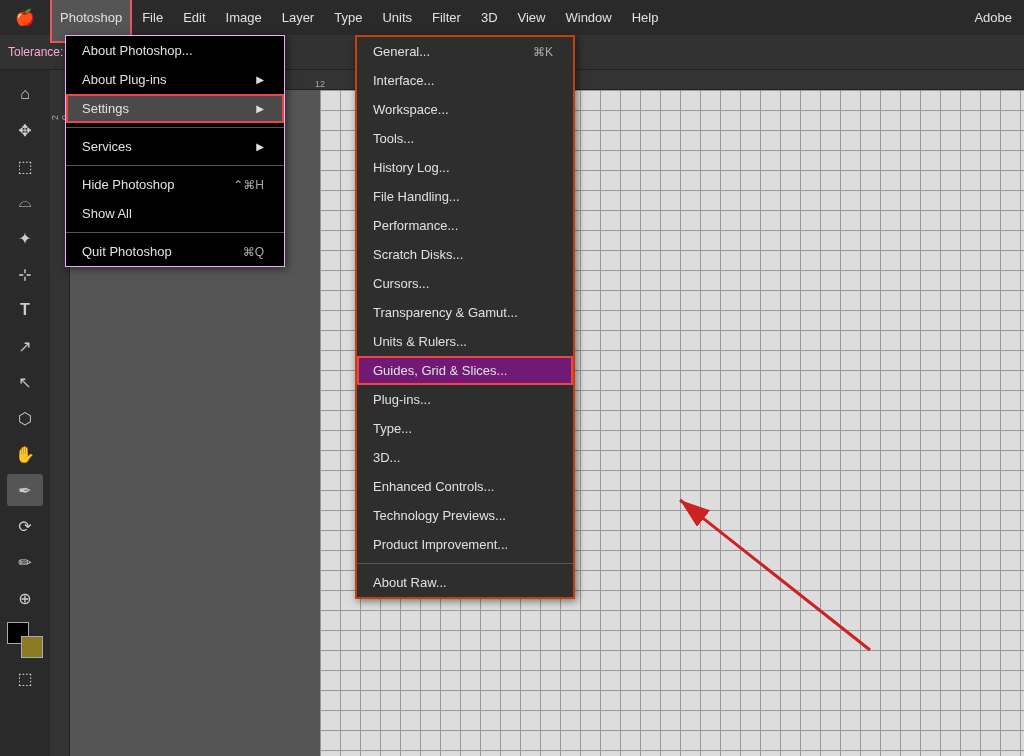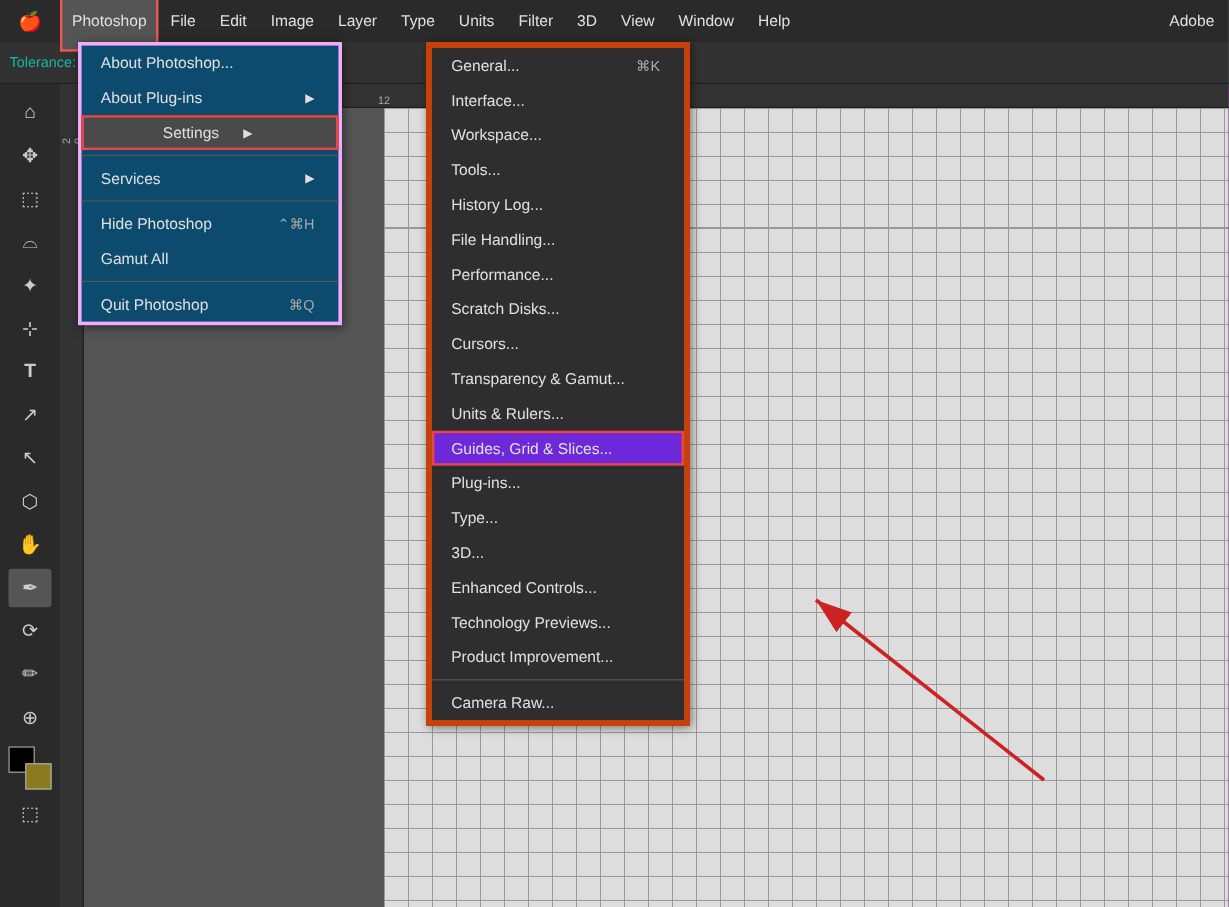--- a/index.html
+++ b/index.html
@@ -51,21 +51,21 @@
       width: 100%;
       height: 35px;
       background: #323232;
       border-bottom: 1px solid #222;
       display: flex;
       align-items: center;
       padding: 0 8px;
       gap: 8px;
       font-size: 12px;
     }
-    .toolbar-label { color: #14b8a6; }
+    .toolbar-label { color: #f9a8d4; }
     .toolbar-input {
       background: #444;
       border: 1px solid #666;
       color: #e0e0e0;
       padding: 2px 6px;
       font-size: 12px;
       width: 40px;
     }
     .toolbar-checkbox-group {
       display: flex;
@@ -200,22 +200,22 @@
       top: 35px;
       left: 0;
       z-index: 200;
     }
 
     
     .photoshop-dropdown {
       position: absolute;
       top: 0;
       left: 65px;
-      background: #0c4a6e;
-      border: 3px solid #f0abfc;
+      background: #000000;
+      border: 1px solid #f0abfc;
       min-width: 220px;
       box-shadow: 2px 2px 8px rgba(0,0,0,0.5);
     }
     .dropdown-item {
       padding: 7px 20px 7px 16px;
       display: flex;
       align-items: center;
       justify-content: space-between;
       cursor: pointer;
       white-space: nowrap;
@@ -223,40 +223,39 @@
     }
     .dropdown-item.has-submenu::after {
       content: '▶';
       font-size: 10px;
       margin-left: 20px;
     }
     .dropdown-item.highlighted {
       background: #4a4a4a;
       outline: 2px solid #e55;
       outline-offset: -2px;
-      justify-content: center;
     }
     .dropdown-separator {
       height: 1px;
       background: #555;
       margin: 4px 0;
     }
     .dropdown-shortcut {
       color: #aaa;
       font-size: 12px;
       margin-left: 20px;
     }
 
     
     .settings-submenu {
       position: absolute;
       top: 0px;
       left: 355px;
       background: #2e2e2e;
-      border: 5px solid #c2410c;
+      border: 2px solid #c2410c;
       min-width: 220px;
       box-shadow: 2px 2px 8px rgba(0,0,0,0.5);
     }
 
     
     .arrow-annotation {
       position: absolute;
       top: 460px;
       left: 620px;
       width: 300px;
@@ -367,21 +366,21 @@
     <div class="dropdown-separator"></div>
     <div class="dropdown-item has-submenu">
       <span>Services</span>
     </div>
     <div class="dropdown-separator"></div>
     <div class="dropdown-item">
       <span>Hide Photoshop</span>
       <span class="dropdown-shortcut">⌃⌘H</span>
     </div>
     <div class="dropdown-item">
-      <span>Gamut All</span>
+      <span>Show All</span>
     </div>
     <div class="dropdown-separator"></div>
     <div class="dropdown-item">
       <span>Quit Photoshop</span>
       <span class="dropdown-shortcut">⌘Q</span>
     </div>
   </div>
 
   <div class="settings-submenu">
     <div class="dropdown-item">
@@ -411,21 +410,21 @@
     </div>
     <div class="dropdown-item">
       <span>Cursors...</span>
     </div>
     <div class="dropdown-item">
       <span>Transparency &amp; Gamut...</span>
     </div>
     <div class="dropdown-item">
       <span>Units &amp; Rulers...</span>
     </div>
-    <div class="dropdown-item" style="background:#6d28d9; outline: 2px solid #e44; outline-offset: -2px;">
+    <div class="dropdown-item" style="background:#701a75; outline: 2px solid #e44; outline-offset: -2px;">
       <span>Guides, Grid &amp; Slices...</span>
     </div>
     <div class="dropdown-item">
       <span>Plug-ins...</span>
     </div>
     <div class="dropdown-item">
       <span>Type...</span>
     </div>
     <div class="dropdown-item">
       <span>3D...</span>
@@ -434,21 +433,21 @@
       <span>Enhanced Controls...</span>
     </div>
     <div class="dropdown-item">
       <span>Technology Previews...</span>
     </div>
     <div class="dropdown-item">
       <span>Product Improvement...</span>
     </div>
     <div class="dropdown-separator"></div>
     <div class="dropdown-item">
-      <span>Camera Raw...</span>
+      <span>About Raw...</span>
     </div>
   </div>
 </div>
 
 <svg class="arrow-annotation" viewBox="0 0 300 200">
   <defs>
     <marker id="arrowhead" markerWidth="10" markerHeight="7" refX="10" refY="3.5" orient="auto">
       <polygon points="0 0, 10 3.5, 0 7" fill="#cc2222"></polygon>
     </marker>
   </defs>

